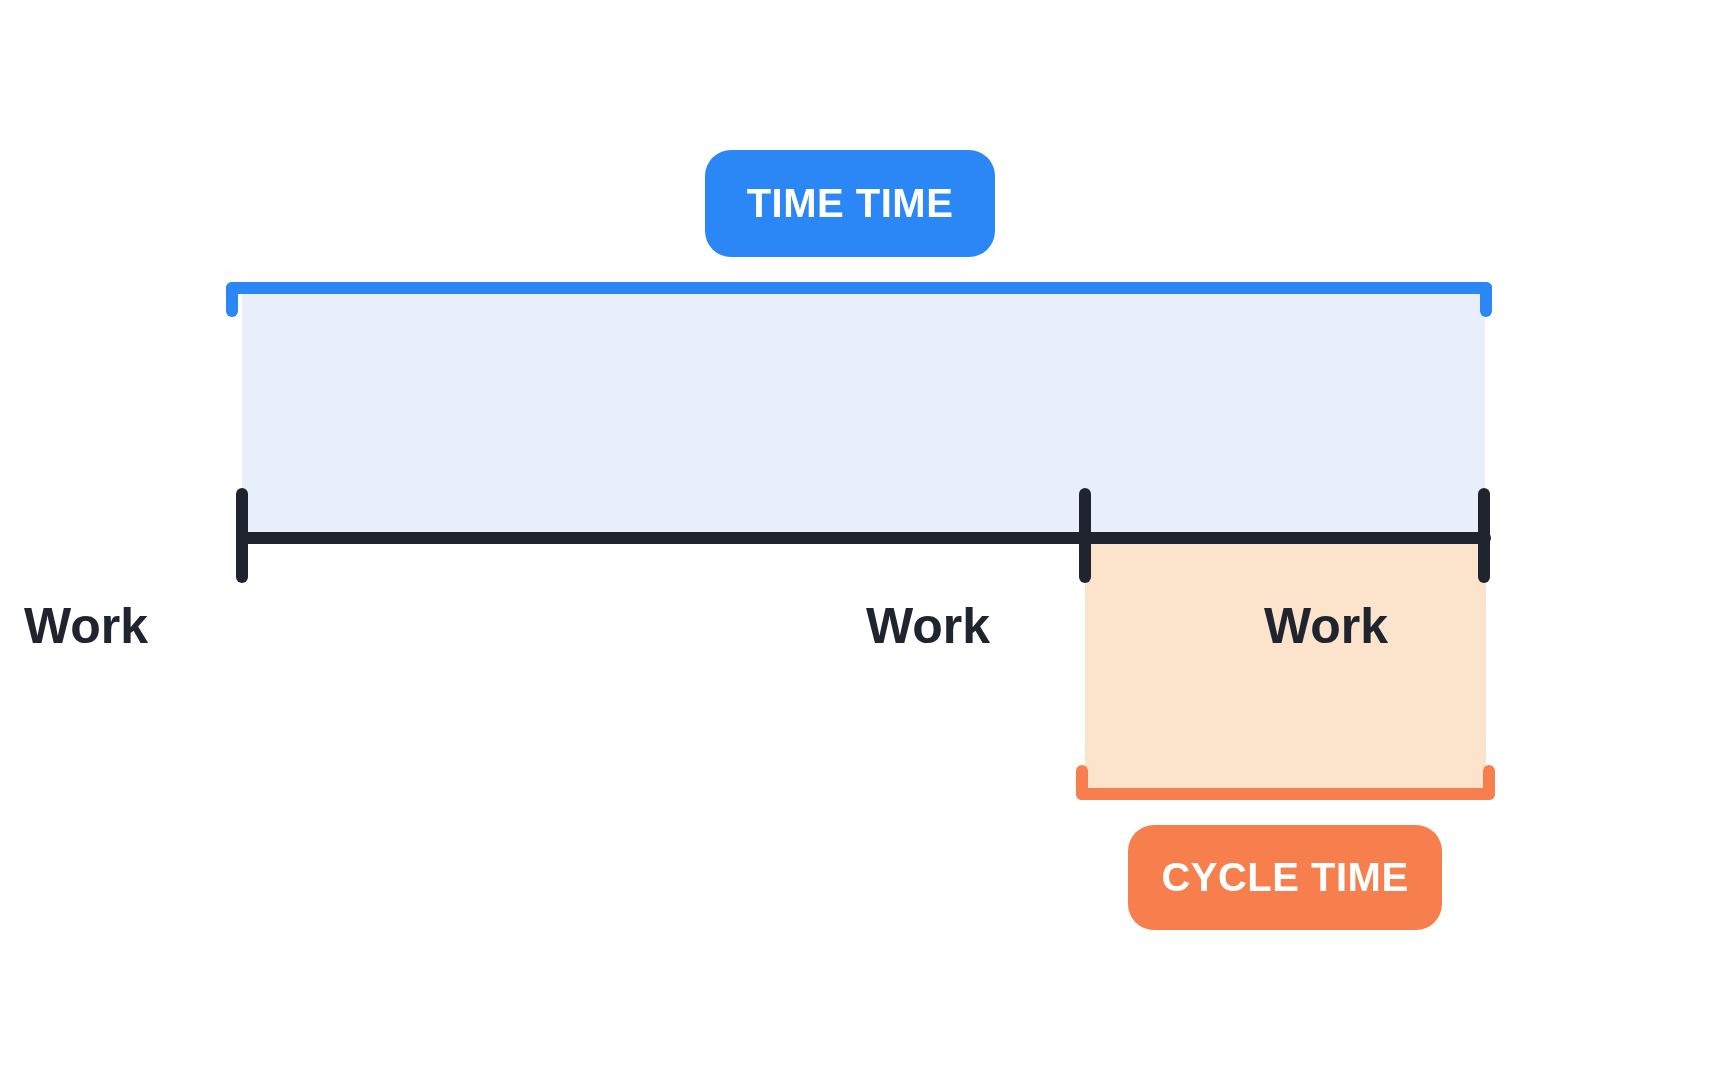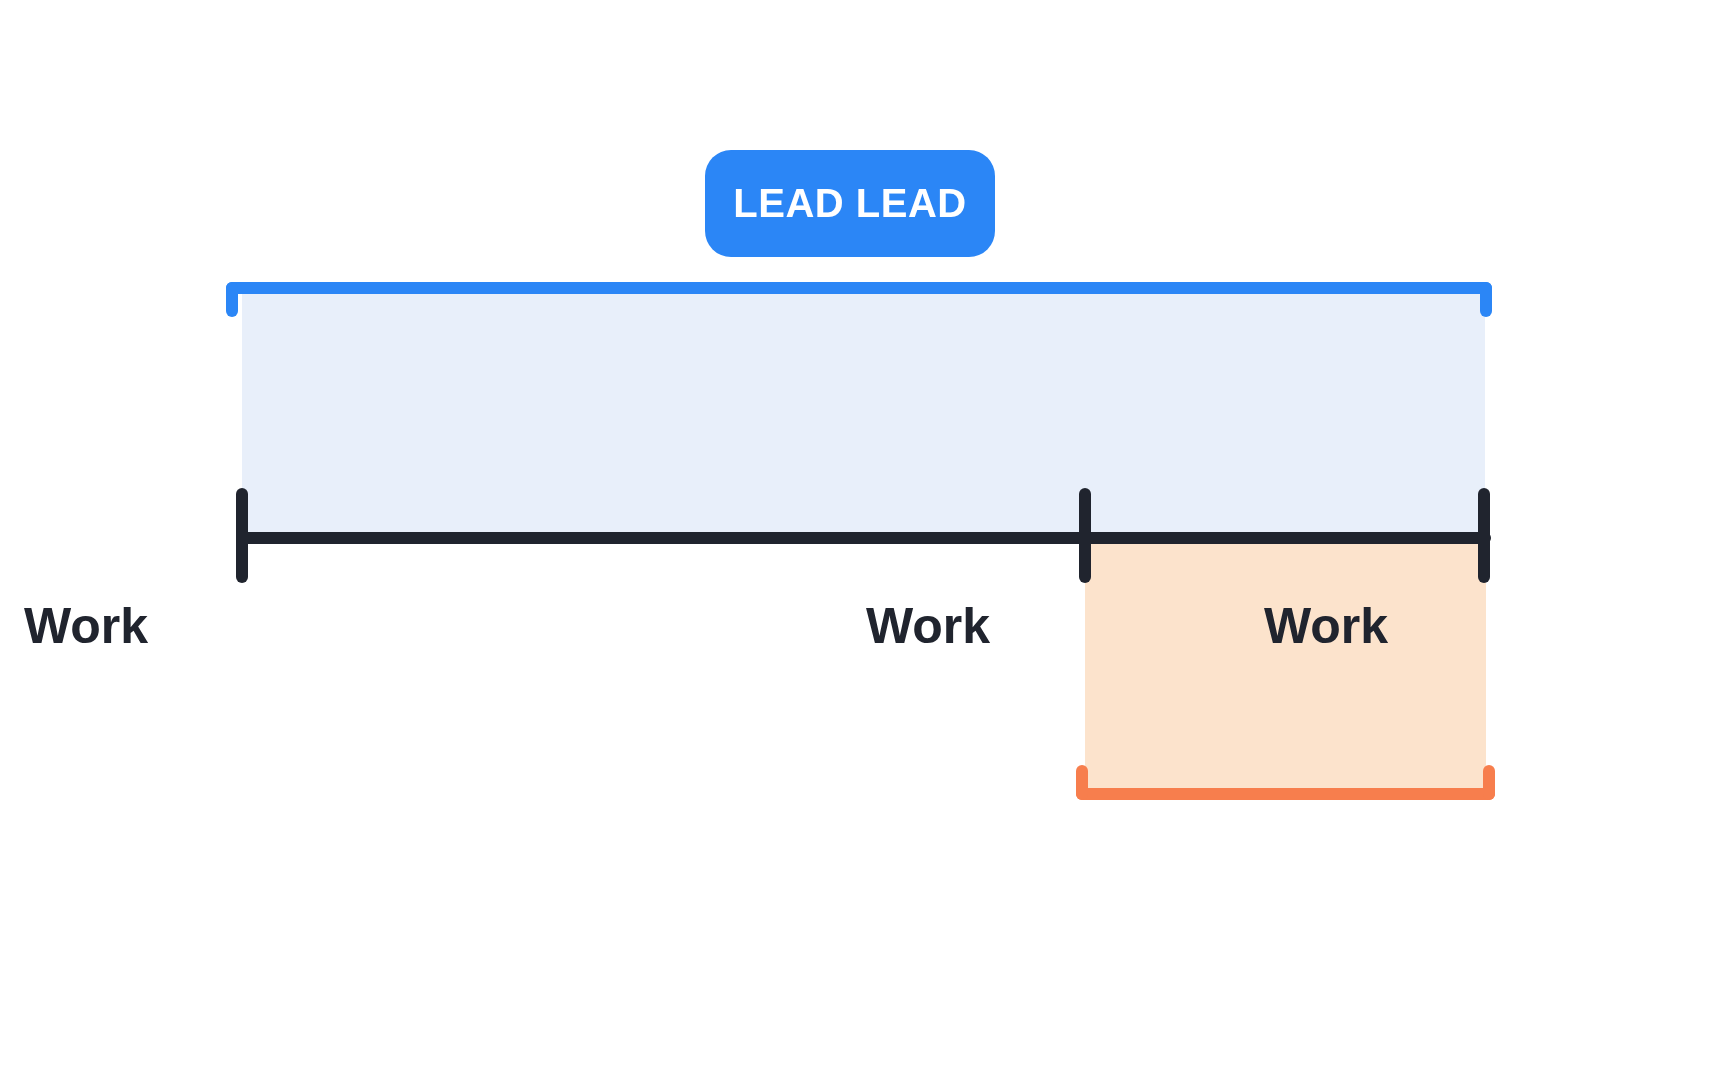--- a/index.html
+++ b/index.html
@@ -101,21 +101,21 @@
   }
   .label-1 { left: 24px; }
   .label-2 { left: 866px; }
   .label-3 { left: 1264px; }
 </style>
 </head>
 <body>
 
 <div class="stage">
 
-  <div class="abs badge badge-lead">LEAD LEAD</div>
+  <div class="abs badge badge-lead">TIME TIME</div>
 
   <div>
     <div class="abs cap blue lead-bar"></div>
     <div class="abs cap blue lead-end-left"></div>
     <div class="abs cap blue lead-end-right"></div>
   </div>
 
   <div class="abs region-lead"></div>
 
   <div class="abs region-cycle"></div>
@@ -135,14 +135,15 @@
   <div class="abs milestone-label label-3">
     <div>Work</div>
   </div>
 
   <div>
     <div class="abs cap orange cycle-bar"></div>
     <div class="abs cap orange cycle-end-left"></div>
     <div class="abs cap orange cycle-end-right"></div>
   </div>
 
+  <div class="abs badge badge-cycle">CYCLE TIME</div>
 
 </div>
 
 </body></html>

